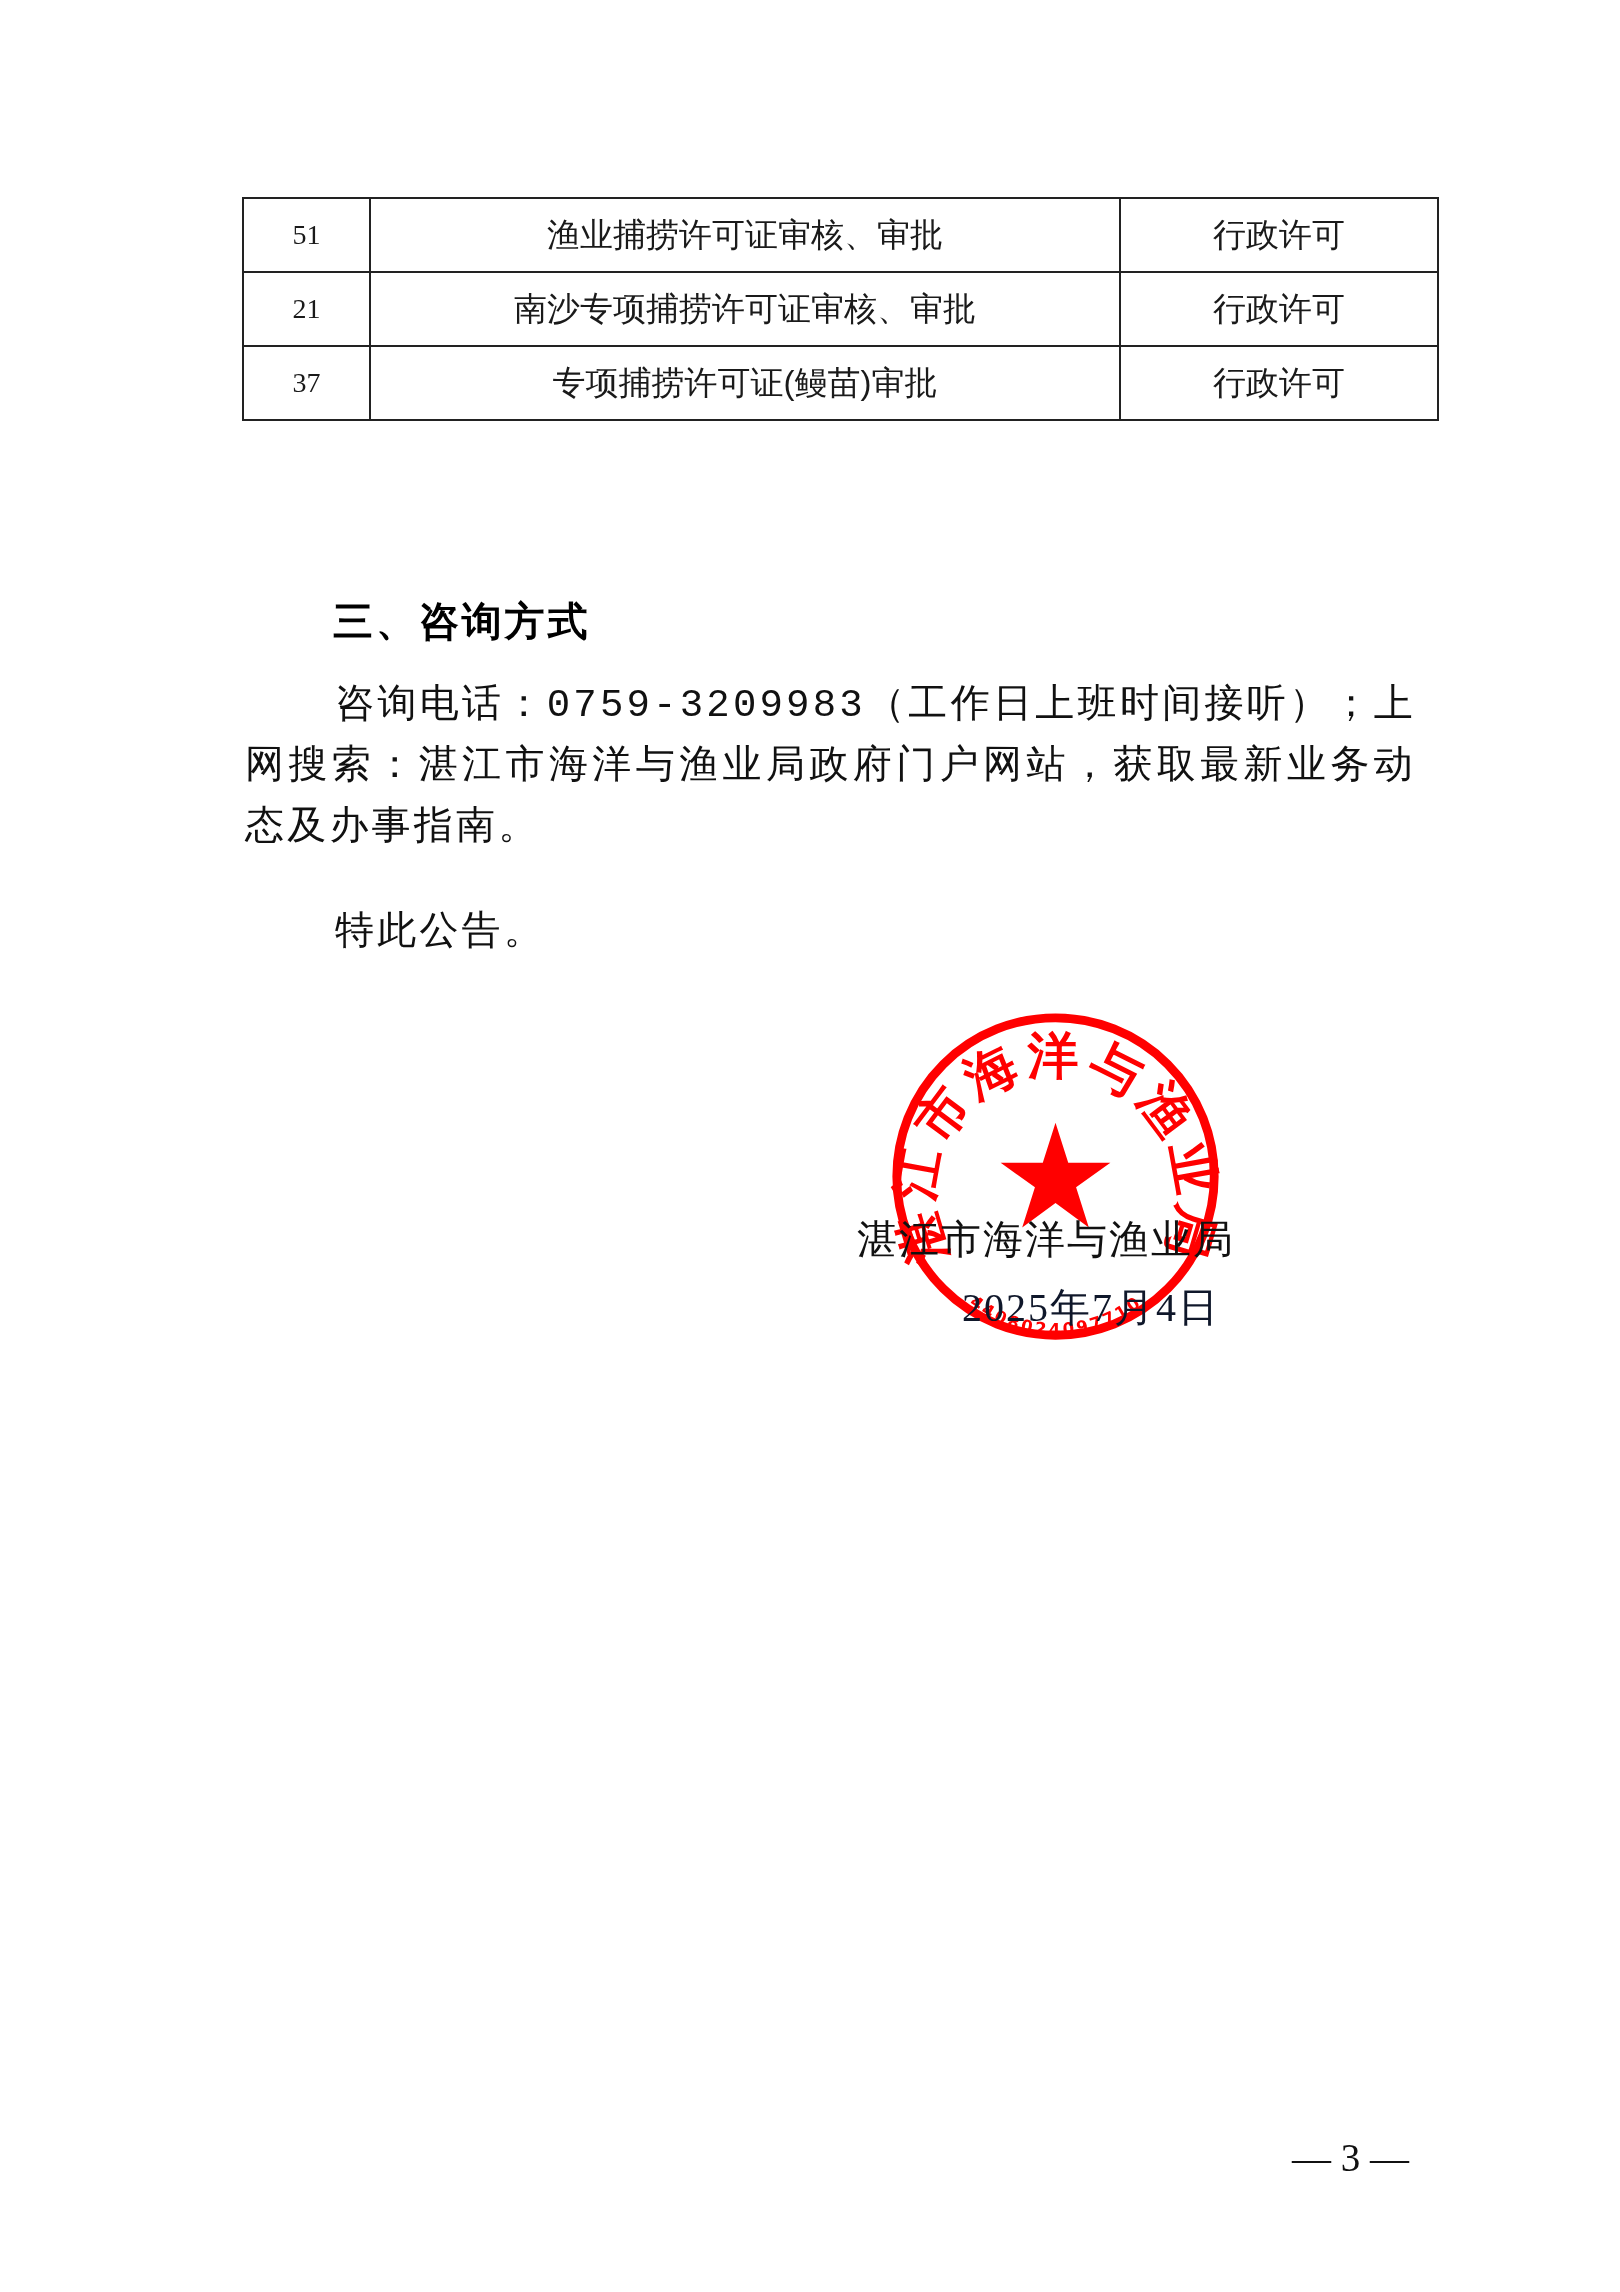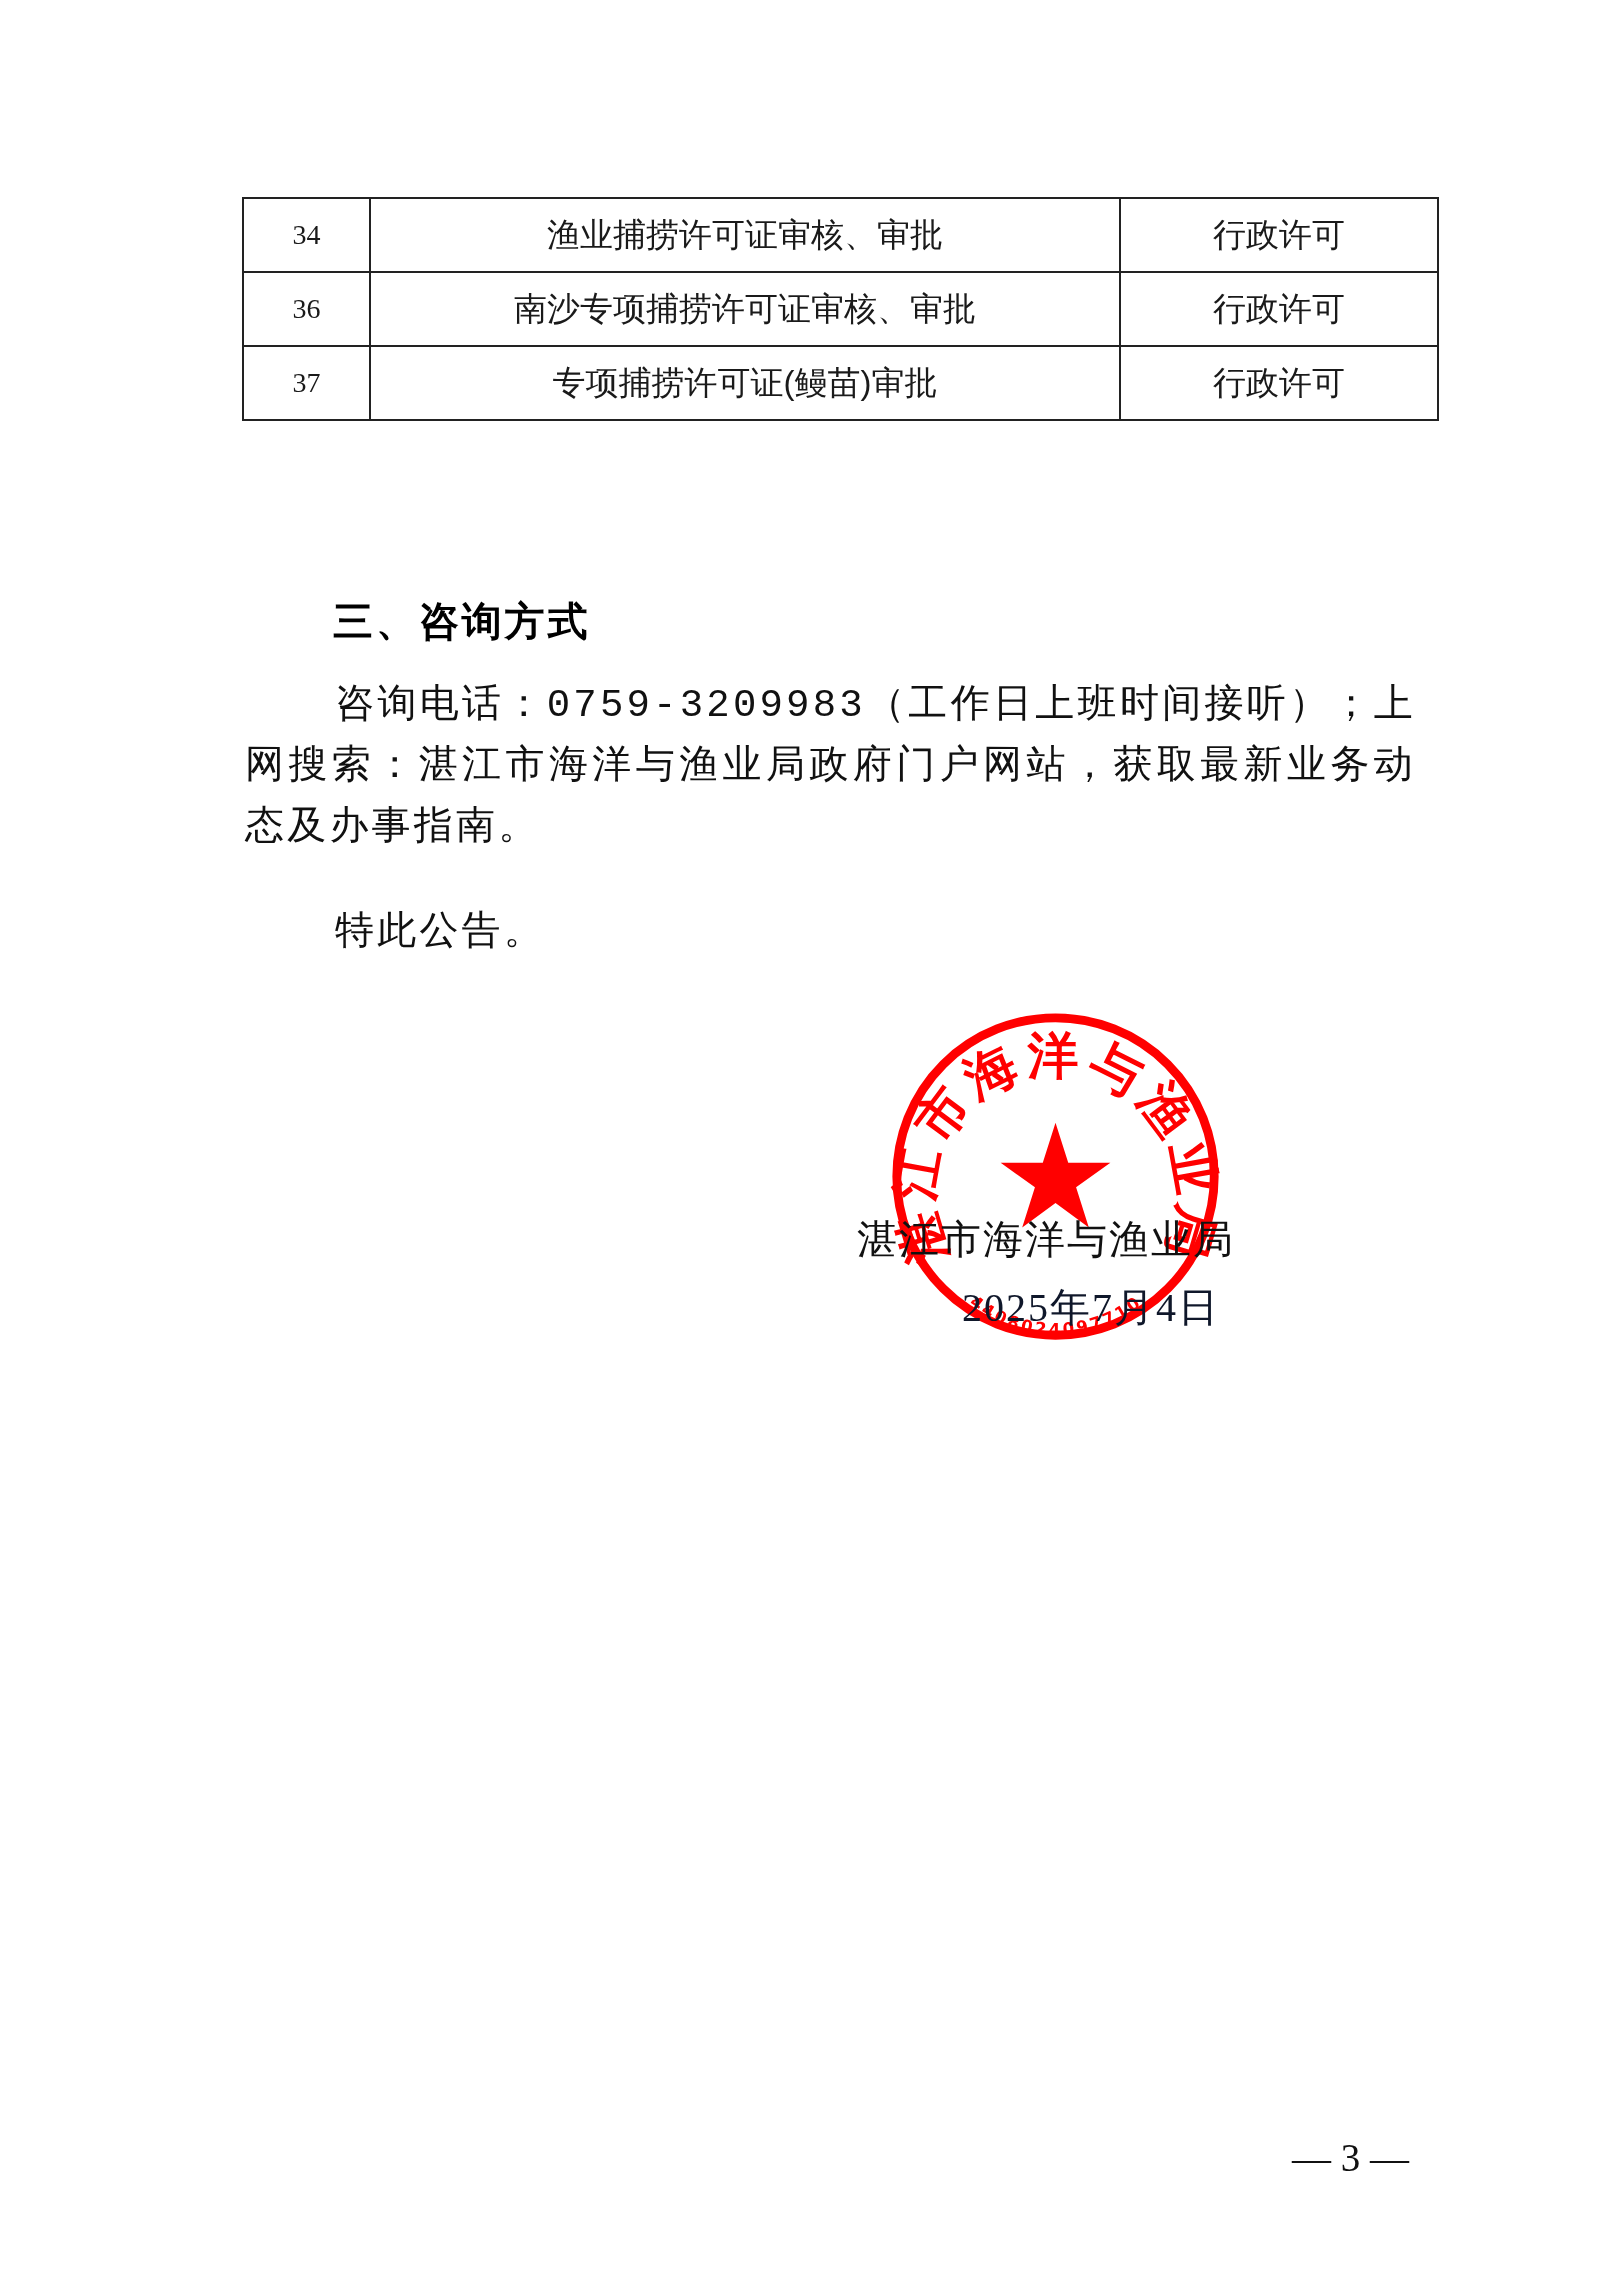--- a/index.html
+++ b/index.html
@@ -46,26 +46,26 @@
 <div class="page">
 
   <table class="service-table">
     <colgroup>
         <col class="c-no">
         <col class="c-name">
         <col class="c-type">
       </colgroup>
     <tbody>
       <tr>
-        <td class="no">34</td>
+        <td class="no">51</td>
         <td>渔业捕捞许可证审核、审批</td>
         <td>行政许可</td>
       </tr>
       <tr>
-        <td class="no">36</td>
+        <td class="no">21</td>
         <td>南沙专项捕捞许可证审核、审批</td>
         <td>行政许可</td>
       </tr>
       <tr>
         <td class="no">37</td>
         <td>专项捕捞许可证(鳗苗)审批</td>
         <td>行政许可</td>
       </tr>
     </tbody>
   </table>

